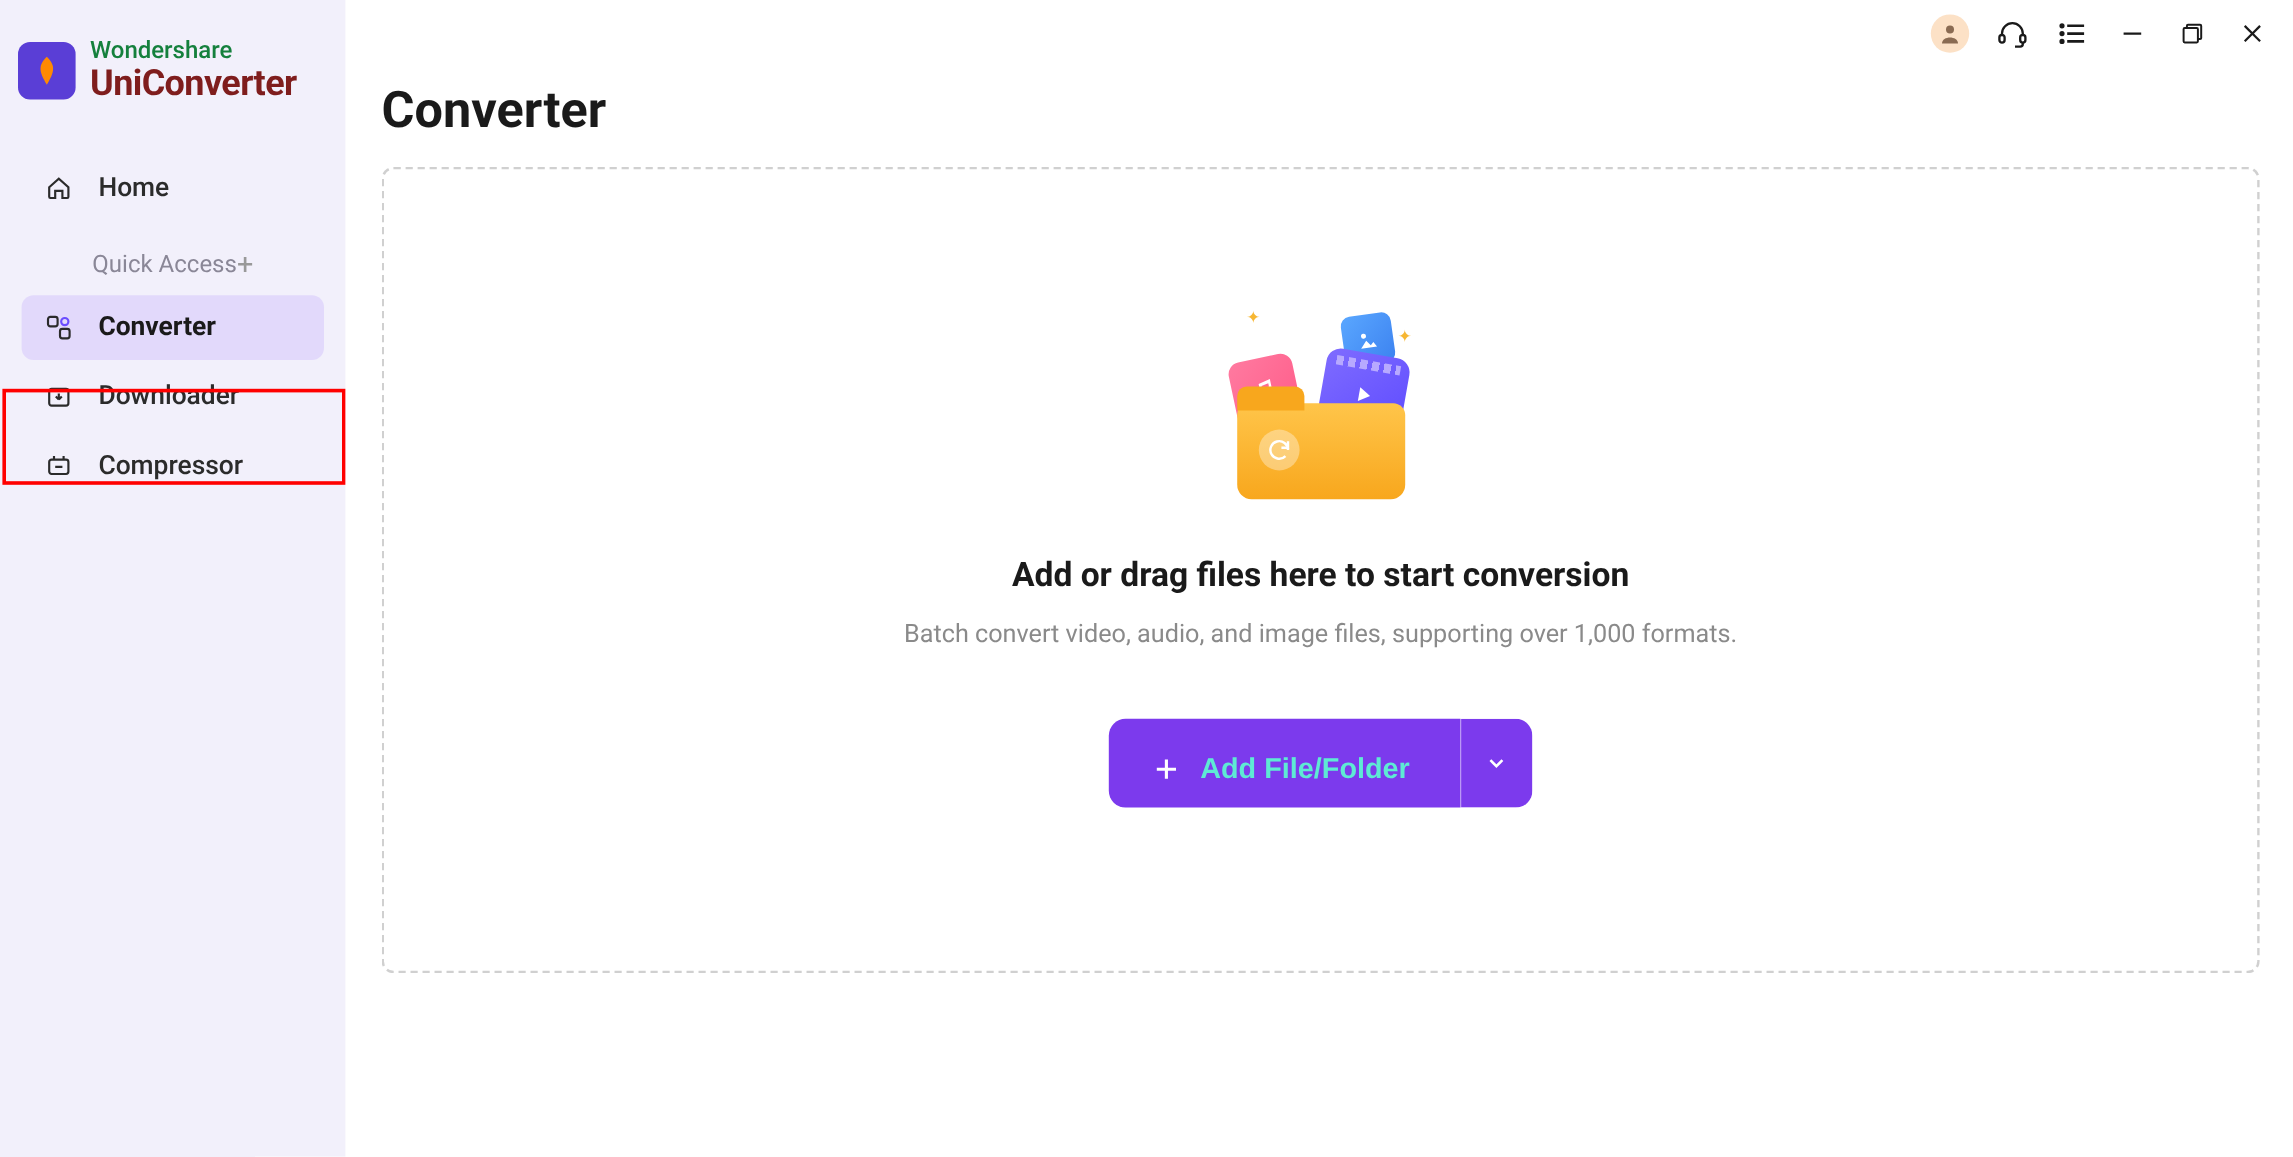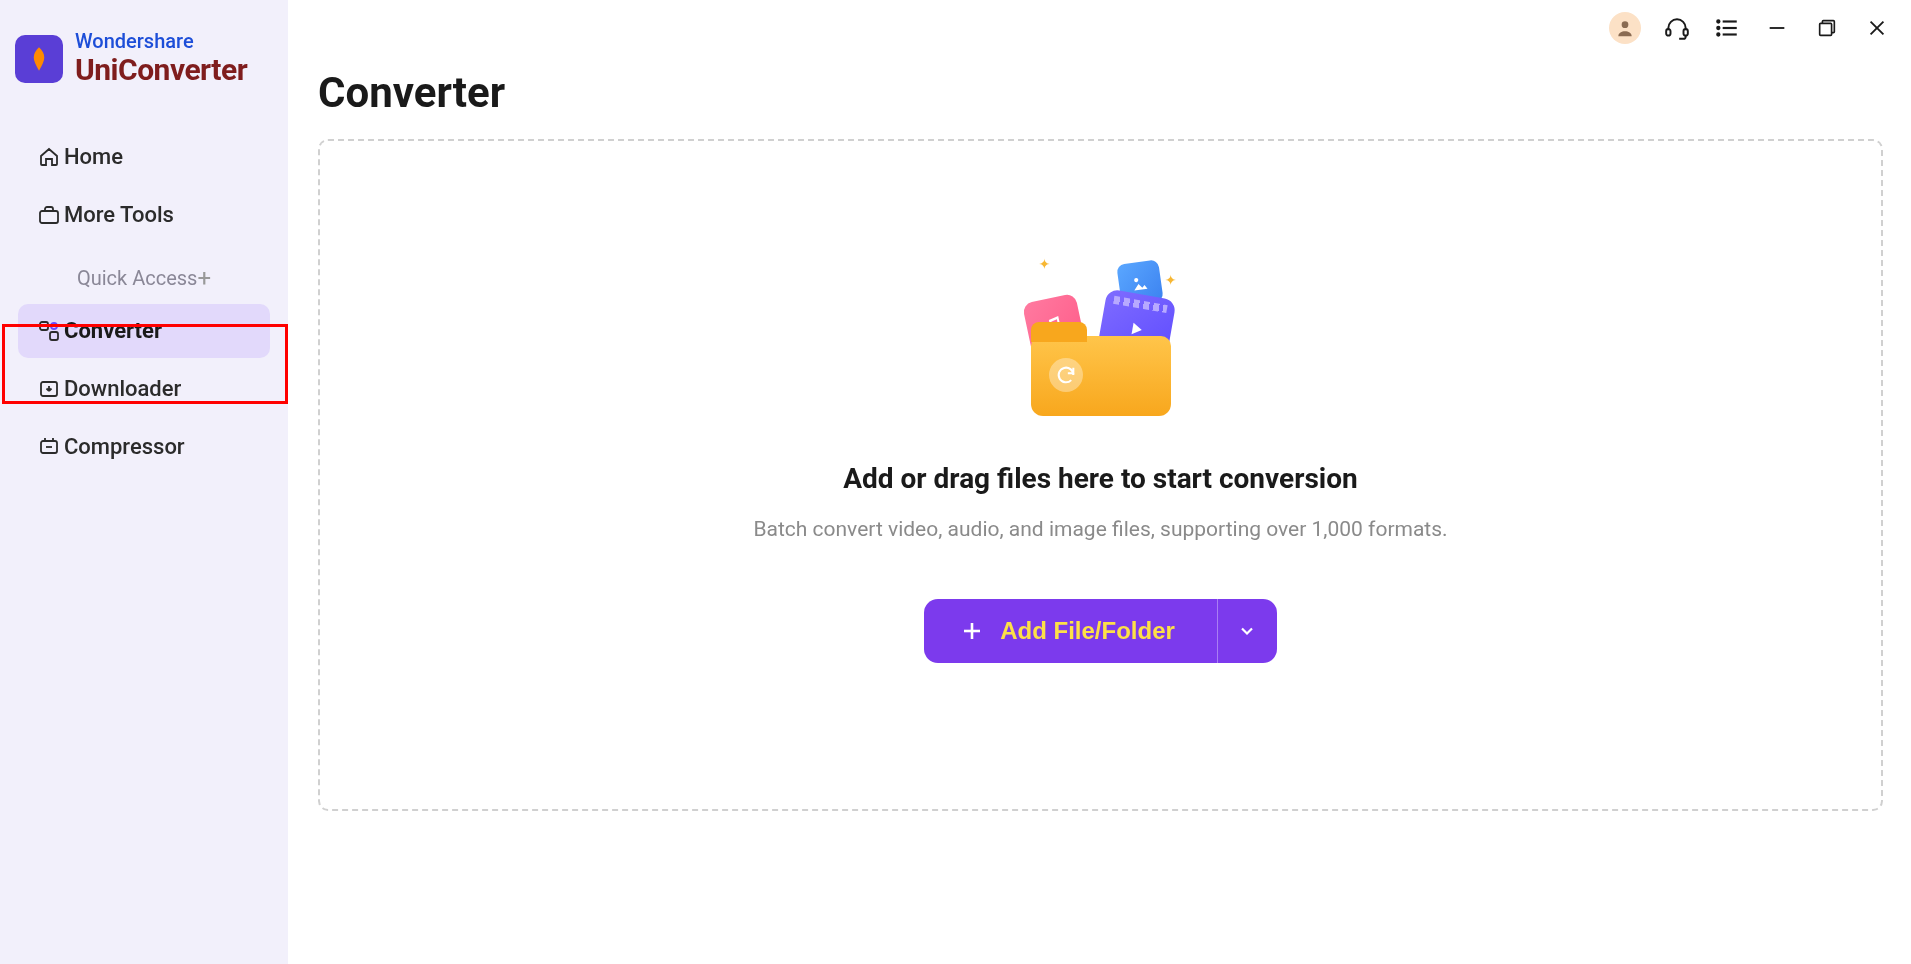--- a/index.html
+++ b/index.html
@@ -30,27 +30,27 @@
   height: 48px;
   background: #5a3ed6;
   border-radius: 10px;
   display: flex;
   align-items: center;
   justify-content: center;
   position: relative;
 }
 .logo-badge svg { width: 28px; height: 28px; }
 .logo-text { display: flex; flex-direction: column; line-height: 1.15; }
-.logo-brand { font-size: 20px; color: #1d4ed8; font-weight: 500; }
+.logo-brand { font-size: 20px; color: #15803d; font-weight: 500; }
 .logo-product { font-size: 30px; font-weight: 700; color: #7f1d1d; letter-spacing: -0.5px; }
 .nav-list { list-style: none; }
 .nav-item {
   display: flex;
   align-items: center;
-  gap: 2px;
+  gap: 20px;
   padding: 14px 18px;
   border-radius: 10px;
   font-size: 22px;
   color: #2b2b2b;
   cursor: pointer;
   margin: 4px 8px;
   font-weight: 500;
 }
 .section-row {
   display: flex;
@@ -203,26 +203,26 @@
   width:34px; height:34px;
   border-radius:50%;
   background: rgba(255,255,255,0.35);
   display:flex; align-items:center; justify-content:center;
 }
 .drop-title { font-size: 28px; font-weight: 700; color: #1a1a1a; text-align: center; }
 .drop-sub { font-size: 21px; color: #8a8a8a; margin-top: 22px; text-align: right; }
 .add-row { display: flex; margin-top: 58px; }
 .add-btn {
   background: #7c3aed;
-  color: #fde047;
+  color: #5eead4;
   font-size: 24px;
   font-weight: 700;
   border: none;
   border-radius: 14px 0 0 14px;
-  padding: 18px 42px 18px 36px;
+  padding: 28px 42px 18px 36px;
   display: flex;
   align-items: center;
   gap: 16px;
   cursor: pointer;
 }
 .add-caret {
   background: #7c3aed;
   color: #fff;
   border: none;
   border-left: 1px solid rgba(255,255,255,0.35);
@@ -252,29 +252,20 @@
   </div>
 
   <ul class="nav-list">
     <li class="nav-item">
       <span class="icon-wrap">
         <svg width="24" height="24" viewBox="0 0 24 24" fill="none" stroke="#2b2b2b" stroke-width="1.8">
             <path d="M4 11 12 4l8 7v8a1 1 0 0 1-1 1h-4v-6h-6v6H5a1 1 0 0 1-1-1z"></path>
           </svg>
       </span>
       <span>Home</span>
-    </li>
-    <li class="nav-item">
-      <span class="icon-wrap">
-        <svg width="24" height="24" viewBox="0 0 24 24" fill="none" stroke="#2b2b2b" stroke-width="1.8">
-            <rect x="3" y="8" width="18" height="12" rx="2"></rect>
-            <path d="M8 8V6a2 2 0 0 1 2-2h4a2 2 0 0 1 2 2v2"></path>
-          </svg>
-      </span>
-      <span>More Tools</span>
     </li>
   </ul>
 
   <div class="section-row">
     <span>Quick Access</span>
     <span class="section-plus">+</span>
   </div>
 
   <ul class="nav-list">
     <li class="nav-item active">

